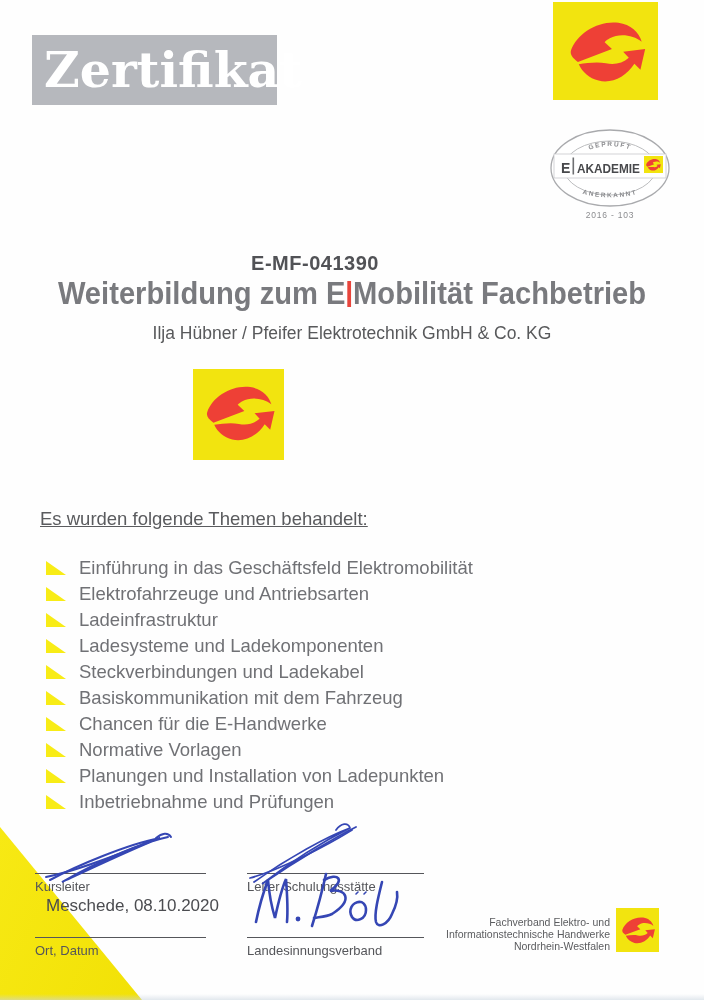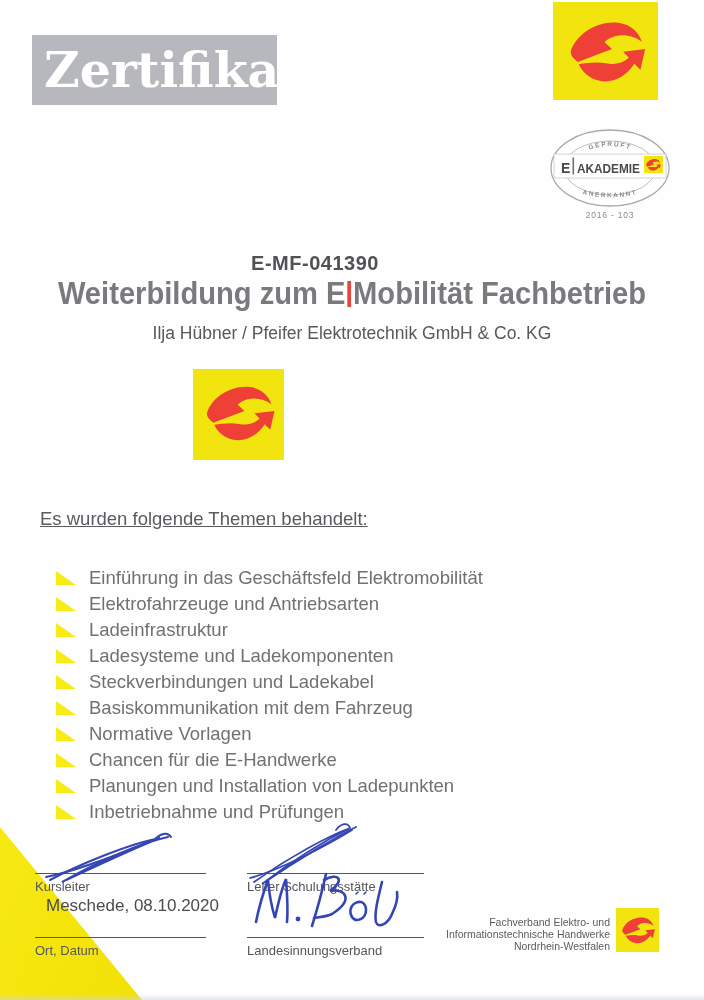--- a/index.html
+++ b/index.html
@@ -37,21 +37,21 @@
   .logo-line1{position:absolute;left:0;top:12px;font-size:37px;font-weight:bold;color:#797a7e;
         white-space:nowrap;transform:scaleX(0.88);transform-origin:left top;}
   .logo-e{margin-right:14px;}
   .logo-bar{position:absolute;left:24px;top:13px;width:3px;height:66px;
         background:linear-gradient(to bottom,#98999c 0%,#98999c 52%,#e06a38 52%,#e06a38 100%);}
   .logo-line2{position:absolute;left:34px;top:54px;font-size:21px;color:#85868a;letter-spacing:7px;
         white-space:nowrap;}
 
   
   .topics-intro{position:absolute;left:40px;top:508px;font-size:18.5px;color:#5a5b5e;text-decoration:underline;}
-  .topics{position:absolute;left:40px;top:549px;margin:16px;padding:0;list-style:none;}
+  .topics{position:absolute;left:40px;top:549px;margin:6px;padding:0;list-style:none;}
   .topics li{display:flex;align-items:center;height:26px;}
   .bullet{width:20px;height:14px;background:#f8ec16;margin-right:13px;flex:0 0 auto;
         clip-path:polygon(0 0,100% 100%,0 100%);}
   .topics li span.t{font-size:18.5px;color:#707175;}
 
   
   .corner-triangle{position:absolute;left:0;top:827px;width:142px;height:173px;
         background:linear-gradient(115deg,#f7e914 0%,#f2e106 100%);
         clip-path:polygon(0 0,100% 100%,0 100%);}
 
@@ -152,25 +152,25 @@
     <li>
         <span class="bullet"></span>
         <span class="t">Steckverbindungen und Ladekabel</span>
       </li>
     <li>
         <span class="bullet"></span>
         <span class="t">Basiskommunikation mit dem Fahrzeug</span>
       </li>
     <li>
         <span class="bullet"></span>
+        <span class="t">Chancen für die E-Handwerke</span>
+      </li>
+    <li>
+        <span class="bullet"></span>
         <span class="t">Normative Vorlagen</span>
-      </li>
-    <li>
-        <span class="bullet"></span>
-        <span class="t">Chancen für die E-Handwerke</span>
       </li>
     <li>
         <span class="bullet"></span>
         <span class="t">Planungen und Installation von Ladepunkten</span>
       </li>
     <li>
         <span class="bullet"></span>
         <span class="t">Inbetriebnahme und Prüfungen</span>
       </li>
   </ul>

